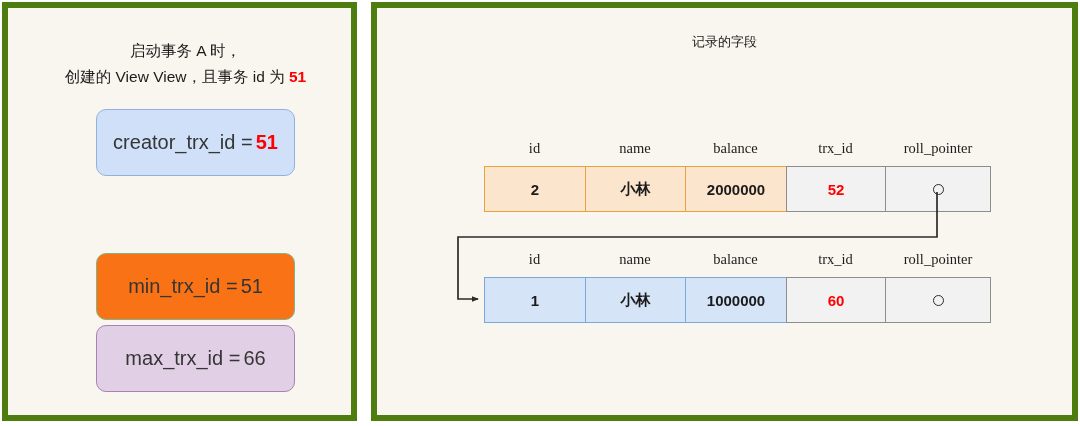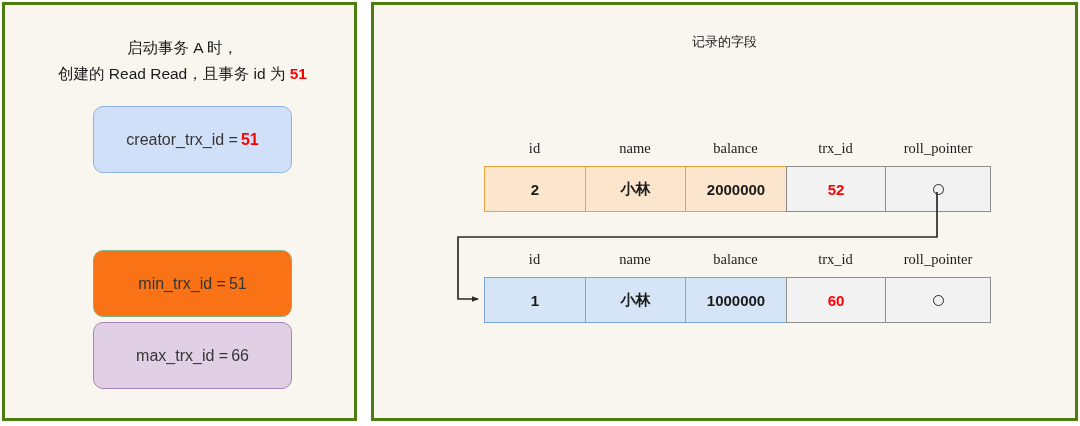--- a/index.html
+++ b/index.html
@@ -17,21 +17,21 @@
   .stage {
     position: absolute;
     left: 0; top: 0;
     width: 1080px; height: 426px;
     background: #ffffff;
   }
   
   .panel {
     position: absolute;
     background: #f9f6ef;
-    border: 3px solid #4d7c0f;
+    border: 6px solid #4d7c0f;
     box-sizing: border-box;
   }
   #panel-left  { left: 2px;   top: 2px; width: 355px; height: 419px; }
   #panel-right { left: 371px; top: 2px; width: 707px; height: 419px; }
 
   
   .left-title {
     position: absolute;
     left: 0; top: 30px;
     width: 355px;
@@ -46,21 +46,21 @@
   .rv-box {
     position: absolute;
     left: 88px;
     width: 199px;
     height: 67px;
     border-radius: 10px;
     box-sizing: border-box;
     display: flex;
     align-items: center;
     justify-content: center;
-    font-size: 16px;
+    font-size: 20px;
     color: #353535;
   }
   #rv-box-0 { top: 101px; background: #cfe0f8; border: 1.6px solid #8fb3e0; }
   #rv-box-1 { top: 172px; background: #fde3c4; border: 1.6px solid #e0a53a; }
   #rv-box-2 { top: 245px; background: #f97316; border: 1.6px solid #84b484; }
   #rv-box-3 { top: 317px; background: #e1cfe6; border: 1.6px solid #a982b5; }
 
   .rv-val-red  { color: #ff0000; font-weight: bold; margin-left: 3px; }
   .rv-val-pink { color: #ff00c8; font-weight: bold; margin-left: 3px; }
   .rv-val-plain{ color: #353535; margin-left: 3px; }
@@ -152,21 +152,21 @@
     pointer-events: none;
   }
 </style>
 </head>
 <body>
 
 <div class="stage">
 
   <div class="panel" id="panel-left">
 
-    <div class="left-title"><span>启动事务 A 时，</span><br><span>创建的 Read Read，且事务 id 为 </span><span class="hl">51</span></div>
+    <div class="left-title"><span>启动事务 A 时，</span><br><span>创建的 View View，且事务 id 为 </span><span class="hl">51</span></div>
 
     <div class="rv-box" id="rv-box-0">
       <span>creator_trx_id =</span>
       <span class="rv-val-red">51</span>
     </div>
 
 
     <div class="rv-box" id="rv-box-2">
       <span>min_trx_id =</span>
       <span class="rv-val-plain">51</span>

